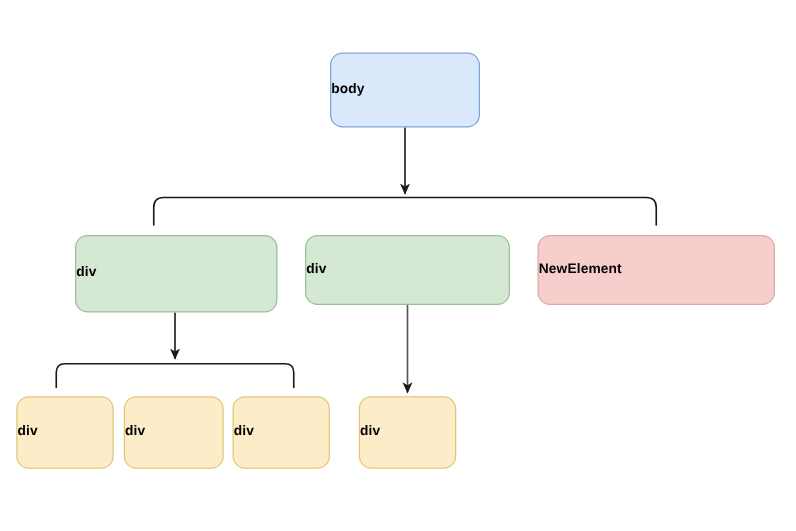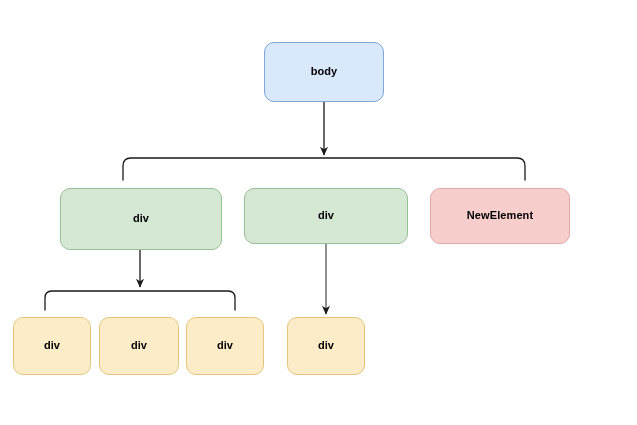--- a/index.html
+++ b/index.html
@@ -29,21 +29,20 @@
     pointer-events: none;
   }
   .node {
     position: absolute;
     box-sizing: border-box;
     border-width: 1px;
     border-style: solid;
     border-radius: 10px;
     display: flex;
     align-items: center;
-    justify-content: center;
     text-align: center;
     font-size: 11px;
     font-weight: bold;
     color: #000000;
     letter-spacing: 0.1px;
     line-height: 1.2;
     z-index: 2;
   }
   .node-blue {
     background: #dae8fc;
@@ -98,21 +97,21 @@
   </div>
 
   <div class="node node-green" style="left:60px; top:188px; width:162px; height:62px;">
     <span class="node-label">div</span>
   </div>
 
   <div class="node node-green" style="left:244px; top:188px; width:164px; height:56px;">
     <span class="node-label">div</span>
   </div>
 
-  <div class="node node-red" style="left:430px; top:188px; width:140px; height:56px;">
+  <div class="node node-red" style="left:430px; top:188px; width:190px; height:56px;">
     <span class="node-label">NewElement</span>
   </div>
 
   <div class="node node-yellow" style="left:13px; top:317px; width:78px; height:58px;">
     <span class="node-label">div</span>
   </div>
 
   <div class="node node-yellow" style="left:99px; top:317px; width:80px; height:58px;">
     <span class="node-label">div</span>
   </div>

